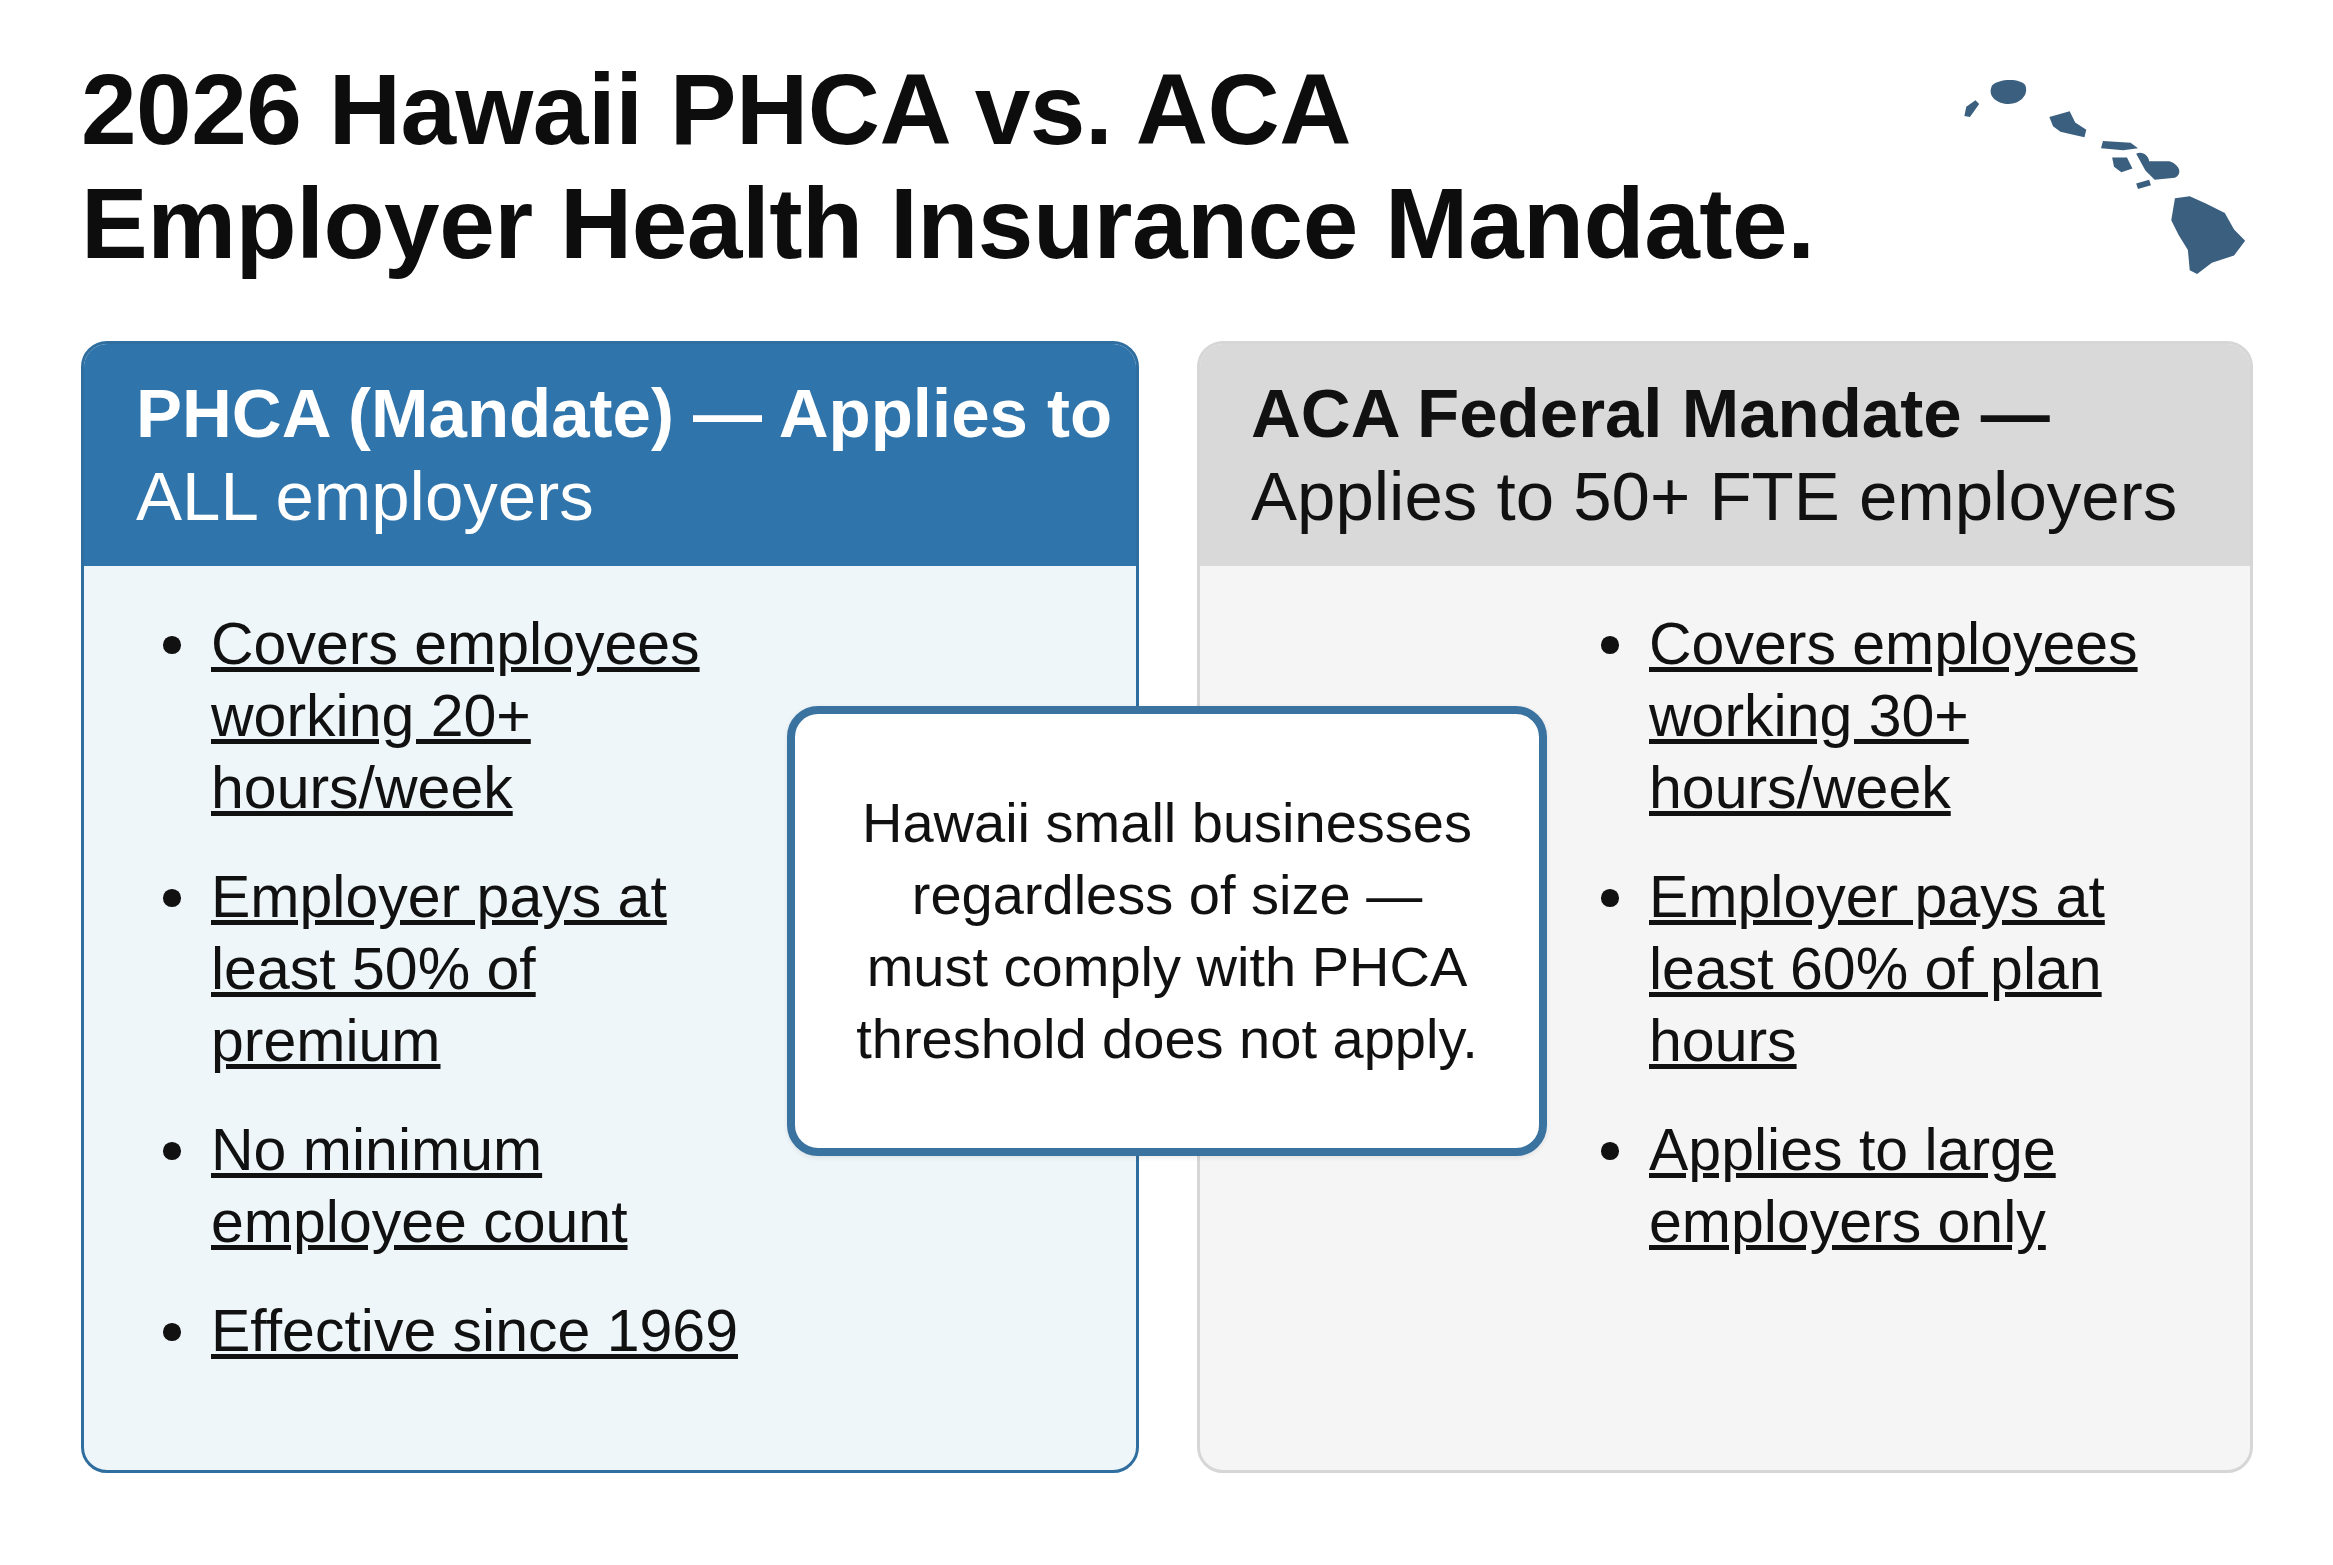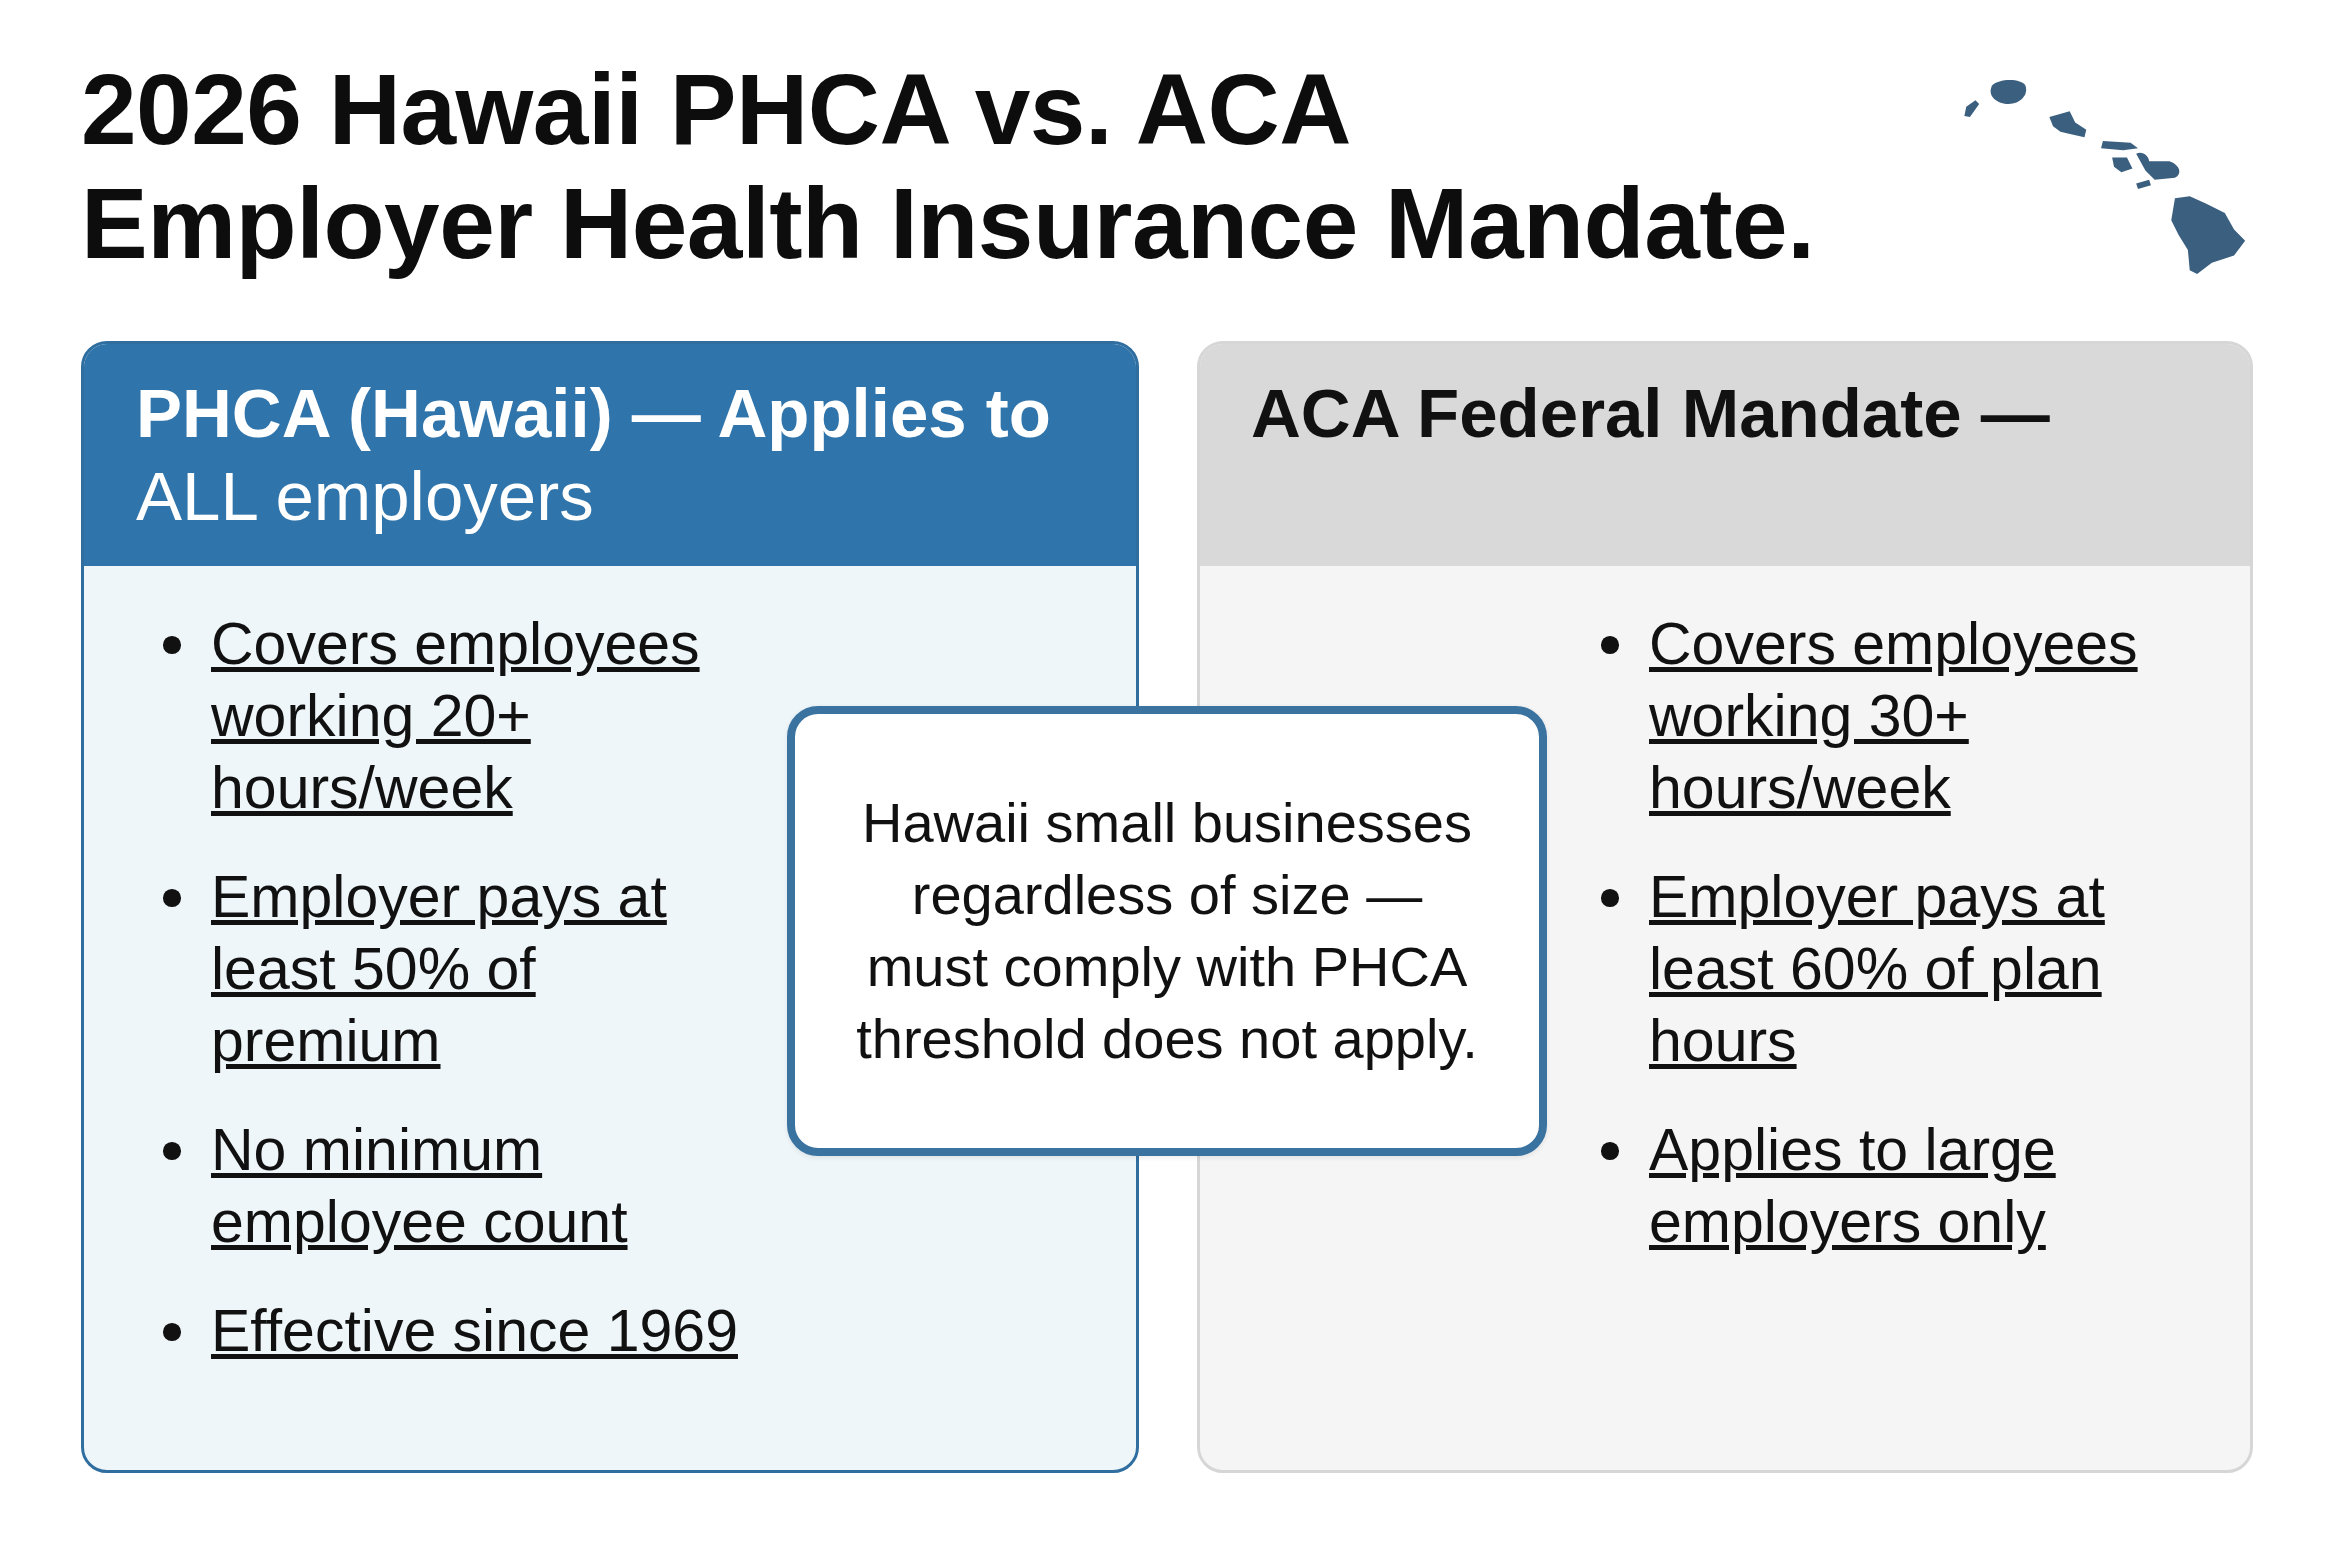--- a/index.html
+++ b/index.html
@@ -100,21 +100,21 @@
       <path d="M194 96 C200 92 208 98 208 104 L230 104 C242 108 244 118 236 122 L214 124 L204 114 Z"></path>
 
       <path d="M194 128 L208 124 L210 130 L196 134 Z"></path>
 
       <path d="M236 144 L252 142 L270 150 L290 160 L300 178 L312 190 L300 206 L276 214 L260 226 L252 222 L250 200 L240 184 L232 168 Z"></path>
     </g>
   </svg>
 
   <section class="card card-left">
     <div class="card-header">
-      <span class="strong">PHCA (Hawaii) — Applies to</span>
+      <span class="strong">PHCA (Mandate) — Applies to</span>
       <span>ALL employers</span>
     </div>
     <ul class="bullets bullets-left">
       <li>
         <span>Covers employees</span>
         <span>working 20+</span>
         <span>hours/week</span>
       </li>
       <li>
         <span>Employer pays at</span>
@@ -127,20 +127,21 @@
       </li>
       <li>
         <span>Effective since 1969</span>
       </li>
     </ul>
   </section>
 
   <section class="card card-right">
     <div class="card-header">
       <span class="strong">ACA Federal Mandate —</span>
+      <span>Applies to 50+ FTE employers</span>
     </div>
     <ul class="bullets bullets-right">
       <li>
         <span>Covers employees</span>
         <span>working 30+</span>
         <span>hours/week</span>
       </li>
       <li>
         <span>Employer pays at</span>
         <span>least 60% of plan</span>

